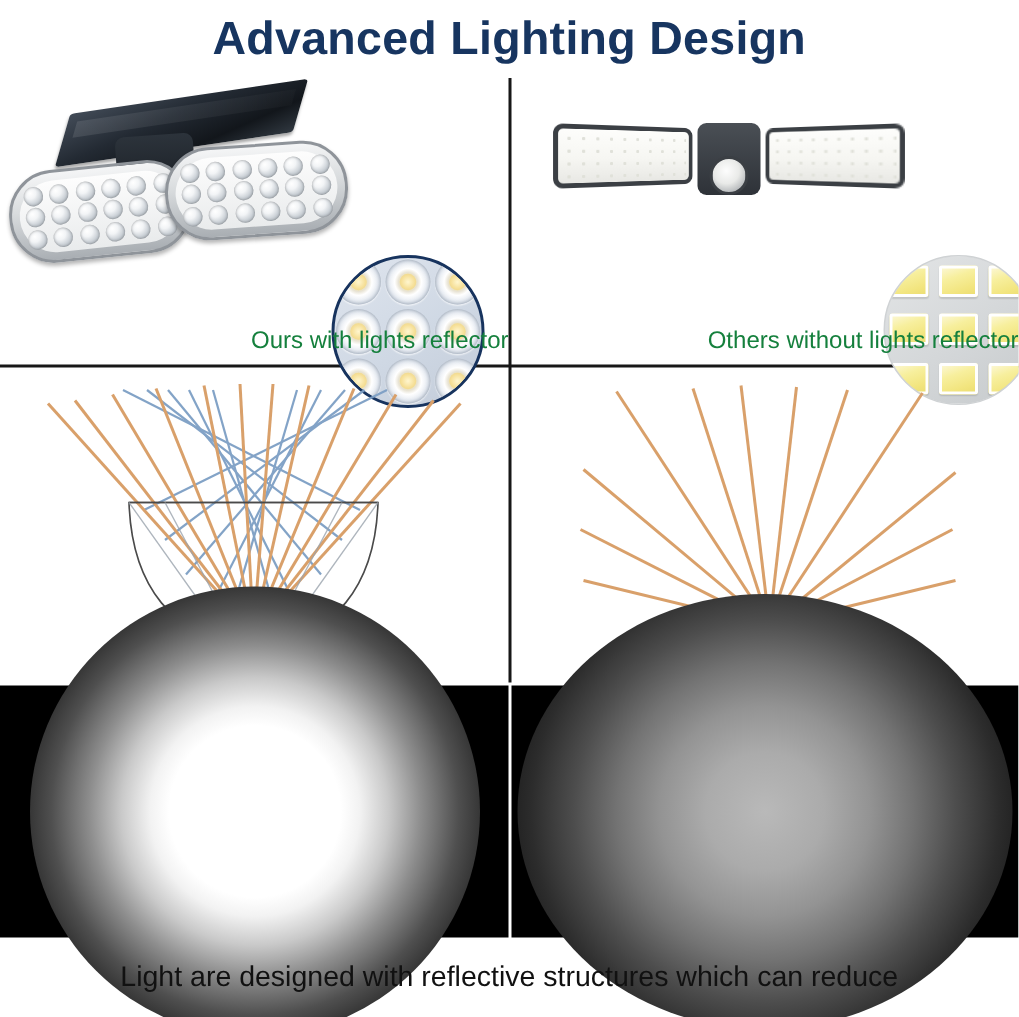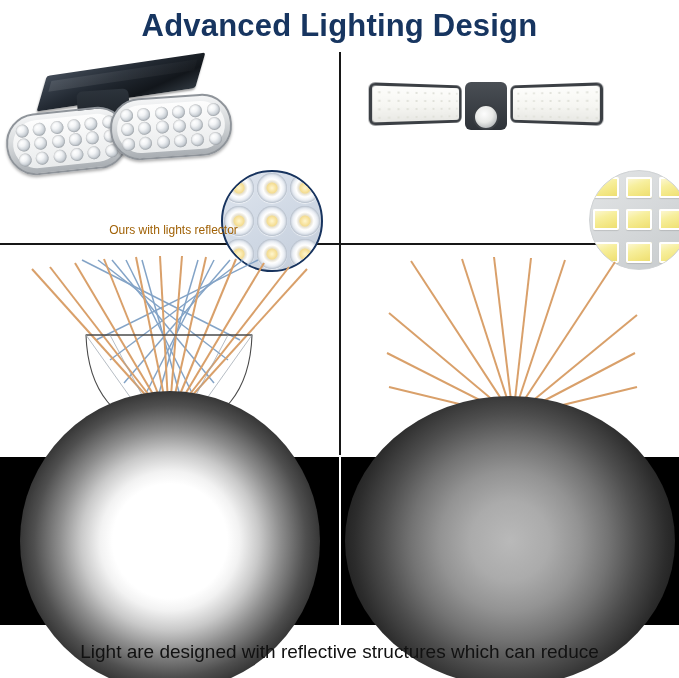--- a/index.html
+++ b/index.html
@@ -28,23 +28,23 @@
   .vdiv{position:absolute;left:339px;top:52px;width:2px;height:403px;background:#171717;}
   .hdiv1{position:absolute;left:0;top:243px;width:679px;height:2px;background:#171717;}
 
   
   .cell{position:absolute;}
   .r1l{left:0;top:52px;width:339px;height:191px;}
   .r1r{left:341px;top:52px;width:338px;height:191px;}
 
   .caption{
     position:absolute;bottom:6px;left:0;width:100%;
-    font-size:12px;color:#a16207;
+    font-size:16px;color:#15803d;
     font-family:"Liberation Sans", sans-serif;
-    text-align:center;
+    text-align:right;
   }
   .r1l .caption{padding-left:8px;box-sizing:border-box;}
   .r1r .caption{padding-left:30px;box-sizing:border-box;}
 
   
   .lamp-ours{position:absolute;left:6px;top:10px;width:215px;height:125px;}
   .solar{
     position:absolute;left:40px;top:2px;width:150px;height:36px;
     background:linear-gradient(160deg,#3b4350 0%,#222931 38%,#14181d 70%,#2b3views 100%);
     background:linear-gradient(160deg,#424b57 0%,#232a33 40%,#12161b 75%,#303840 100%);
@@ -314,20 +314,21 @@
         <div class="smd"></div>
         <div class="smd"></div>
         <div class="smd"></div>
         <div class="smd"></div>
         <div class="smd"></div>
         <div class="smd"></div>
         <div class="smd"></div>
       </div>
     </div>
 
+    <div class="caption">Others without lights reflector</div>
   </div>
 
   <div class="cell r2l">
     <svg width="339" height="210" viewBox="0 0 339 210">
       <g stroke="#7d9fc4" stroke-width="1.5" fill="none" opacity="0.95">
         <line x1="96" y1="95" x2="258" y2="15"></line>
         <line x1="110" y1="115" x2="243" y2="15"></line>
         <line x1="124" y1="138" x2="230" y2="15"></line>
         <line x1="140" y1="160" x2="214" y2="15"></line>
         <line x1="152" y1="172" x2="198" y2="15"></line>

